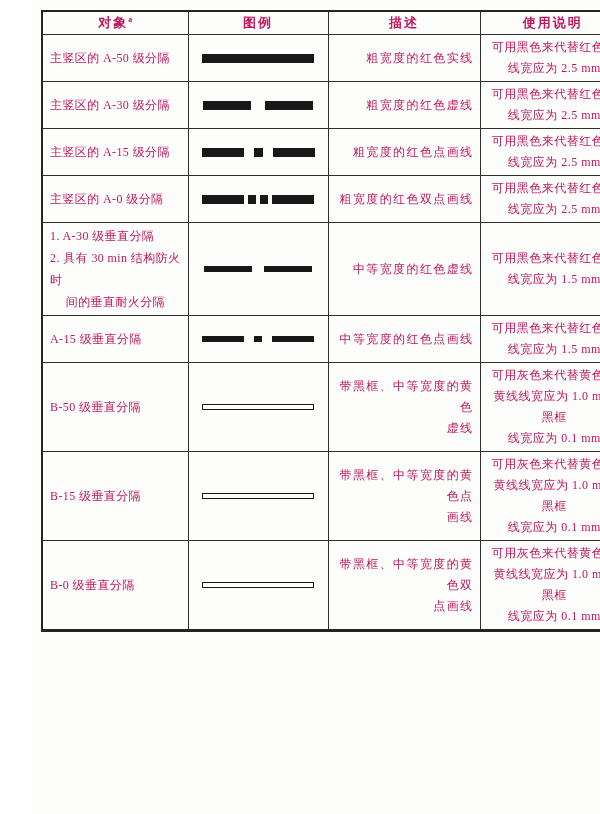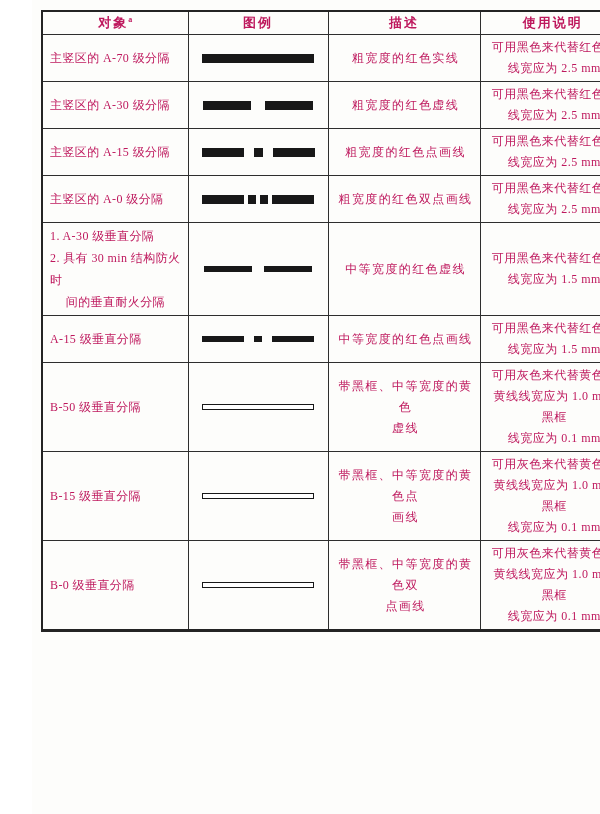--- a/index.html
+++ b/index.html
@@ -36,21 +36,21 @@
   }
   th sup{font-size:8px;letter-spacing:0;}
   td.obj{
     text-align:left;
     white-space:pre-wrap;
     line-height:22px;
     letter-spacing:0.4px;
     padding-left:7px;
   }
   td.desc{
-    text-align:center;
+    text-align:right;
     white-space:pre-wrap;
     line-height:21px;
     letter-spacing:1.4px;
     padding-left:9px;
   }
   td.usage{
     text-align:center;
     white-space:pre-wrap;
     line-height:21px;
     letter-spacing:0.5px;
@@ -87,21 +87,21 @@
     <thead>
       <tr class="rh23">
         <th><span>对象</span><sup>a</sup></th>
         <th>图例</th>
         <th>描述</th>
         <th>使用说明</th>
       </tr>
     </thead>
     <tbody>
       <tr class="rh44">
-        <td class="obj">主竖区的 A-70 级分隔</td>
+        <td class="obj">主竖区的 A-50 级分隔</td>
         <td class="legend-cell">
           <div class="sym">
               <div class="b h9 w112"></div>
             </div>
         </td>
         <td class="desc">粗宽度的红色实线</td>
         <td class="usage">可用黑色来代替红色；
 线宽应为 2.5 mm</td>
       </tr>
       <tr class="rh44">

